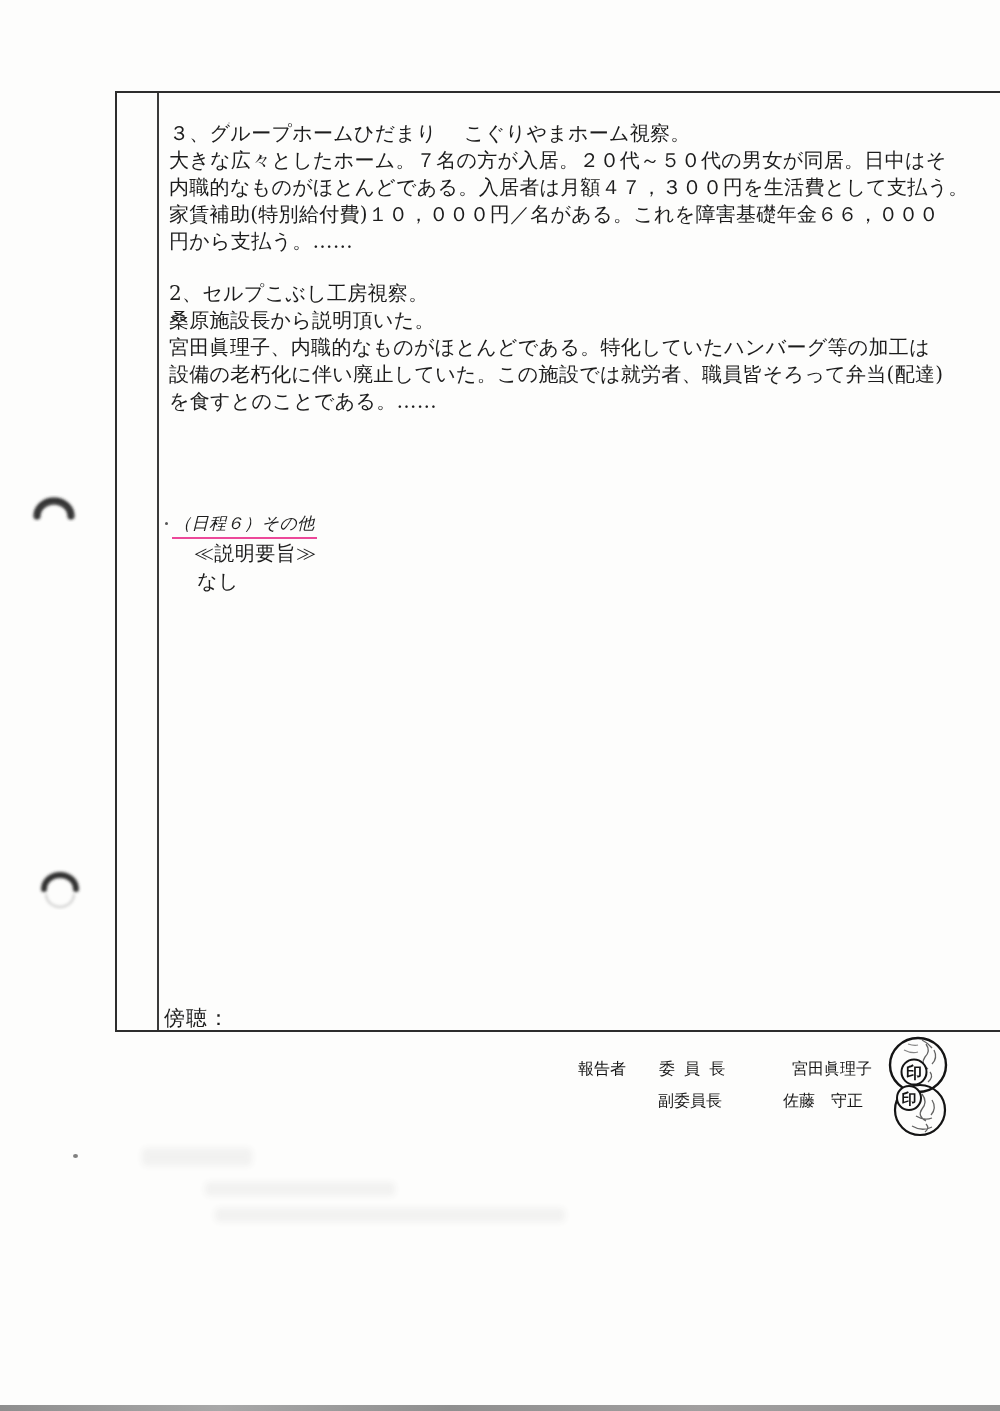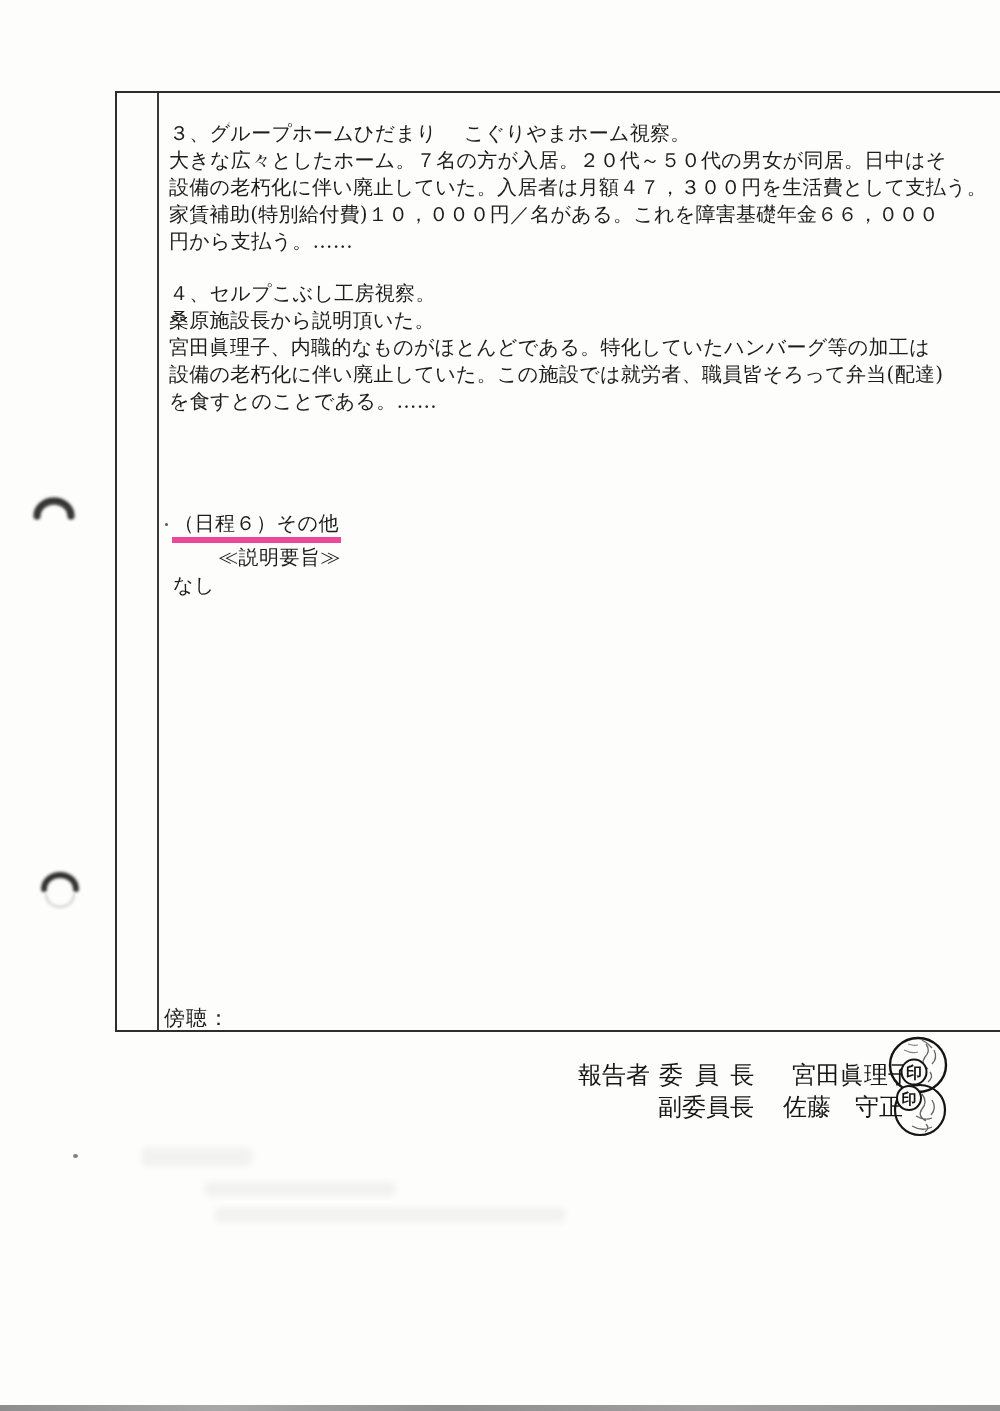--- a/index.html
+++ b/index.html
@@ -13,27 +13,27 @@
     position:absolute;left:115px;top:91px;width:984px;height:941px;
     border:2px solid #2d2d2d;box-sizing:border-box;background:transparent;
   }
   .column-divider{
     position:absolute;left:40px;top:0;width:2px;height:100%;
     background:#3a3a3a;
   }
   .sec{position:absolute;left:52px;}
   .sec .ln{white-space:pre;font-size:20px;line-height:27px;letter-spacing:0.3px;}
   .sched-heading{
-    display:inline-block;white-space:pre;font-size:20px;line-height:26px;
-    border-bottom:6px solid #ec4899;padding:0 2px 1px 2px;letter-spacing:0.5px;
+    display:inline-block;white-space:pre;font-size:17px;line-height:26px;
+    border-bottom:2px solid #ec4899;padding:0 2px 1px 2px;letter-spacing:0.5px;font-style:italic;
   }
   .sched-sub{white-space:pre;font-size:20px;line-height:28px;letter-spacing:0.5px;text-align:right;}
-  .sched-body{white-space:pre;font-size:20px;line-height:28px;margin-left:4px;letter-spacing:0.5px;}
+  .sched-body{white-space:pre;font-size:20px;line-height:28px;margin-left:28px;letter-spacing:0.5px;}
   .observers{position:absolute;left:47px;top:911px;font-size:21px;letter-spacing:1px;white-space:pre;}
-  .sig-text{position:absolute;font-size:24px;white-space:pre;color:#161616;}
+  .sig-text{position:absolute;font-size:16px;white-space:pre;color:#161616;}
   .speck{position:absolute;background:#555;border-radius:50%;}
   .ghost{
     position:absolute;background:#444;opacity:0.06;filter:blur(3px);border-radius:4px;
   }
   .scan-edge{
     position:absolute;left:0;top:1405px;width:1000px;height:6px;
     background:linear-gradient(90deg,#8e8e8e,#a8a8a8 22%,#8f8f8f 45%,#a19f9f 70%,#929292 100%);
   }
   svg{position:absolute;}
 </style>
@@ -58,27 +58,27 @@
   <path d="M8 27 A 16 14 0 0 1 40 27" fill="none" stroke="#2e2e2e" stroke-width="6" stroke-linecap="round" filter="url(#b2)"></path>
   <path d="M10 32 A 14 13 0 0 0 38 32" fill="none" stroke="#777" stroke-width="2.5" opacity="0.3" filter="url(#b2)"></path>
 </svg>
 
 <div class="report-box">
   <div class="column-divider"></div>
 
   <div class="sec" style="top:27px;">
     <div class="ln">３、グループホームひだまり　 こぐりやまホーム視察。</div>
     <div class="ln">大きな広々としたホーム。７名の方が入居。２０代～５０代の男女が同居。日中はそ</div>
-    <div class="ln">設備の老朽化に伴い廃止していた。入居者は月額４７，３００円を生活費として支払う。</div>
+    <div class="ln">内職的なものがほとんどである。入居者は月額４７，３００円を生活費として支払う。</div>
     <div class="ln">家賃補助(特別給付費)１０，０００円／名がある。これを障害基礎年金６６，０００</div>
     <div class="ln">円から支払う。……</div>
   </div>
 
   <div class="sec" style="top:187px;">
-    <div class="ln">４、セルプこぶし工房視察。</div>
+    <div class="ln">2、セルプこぶし工房視察。</div>
     <div class="ln">桑原施設長から説明頂いた。</div>
     <div class="ln">宮田眞理子、内職的なものがほとんどである。特化していたハンバーグ等の加工は</div>
     <div class="ln">設備の老朽化に伴い廃止していた。この施設では就労者、職員皆そろって弁当(配達)</div>
     <div class="ln">を食すとのことである。……</div>
   </div>
 
   <div class="sec" style="top:417px;">
     <div>
       <span class="speck" style="position:relative;display:inline-block;width:3px;height:3px;top:-4px;left:-4px;"></span><span class="sched-heading">（日程６）その他</span>
     </div>

